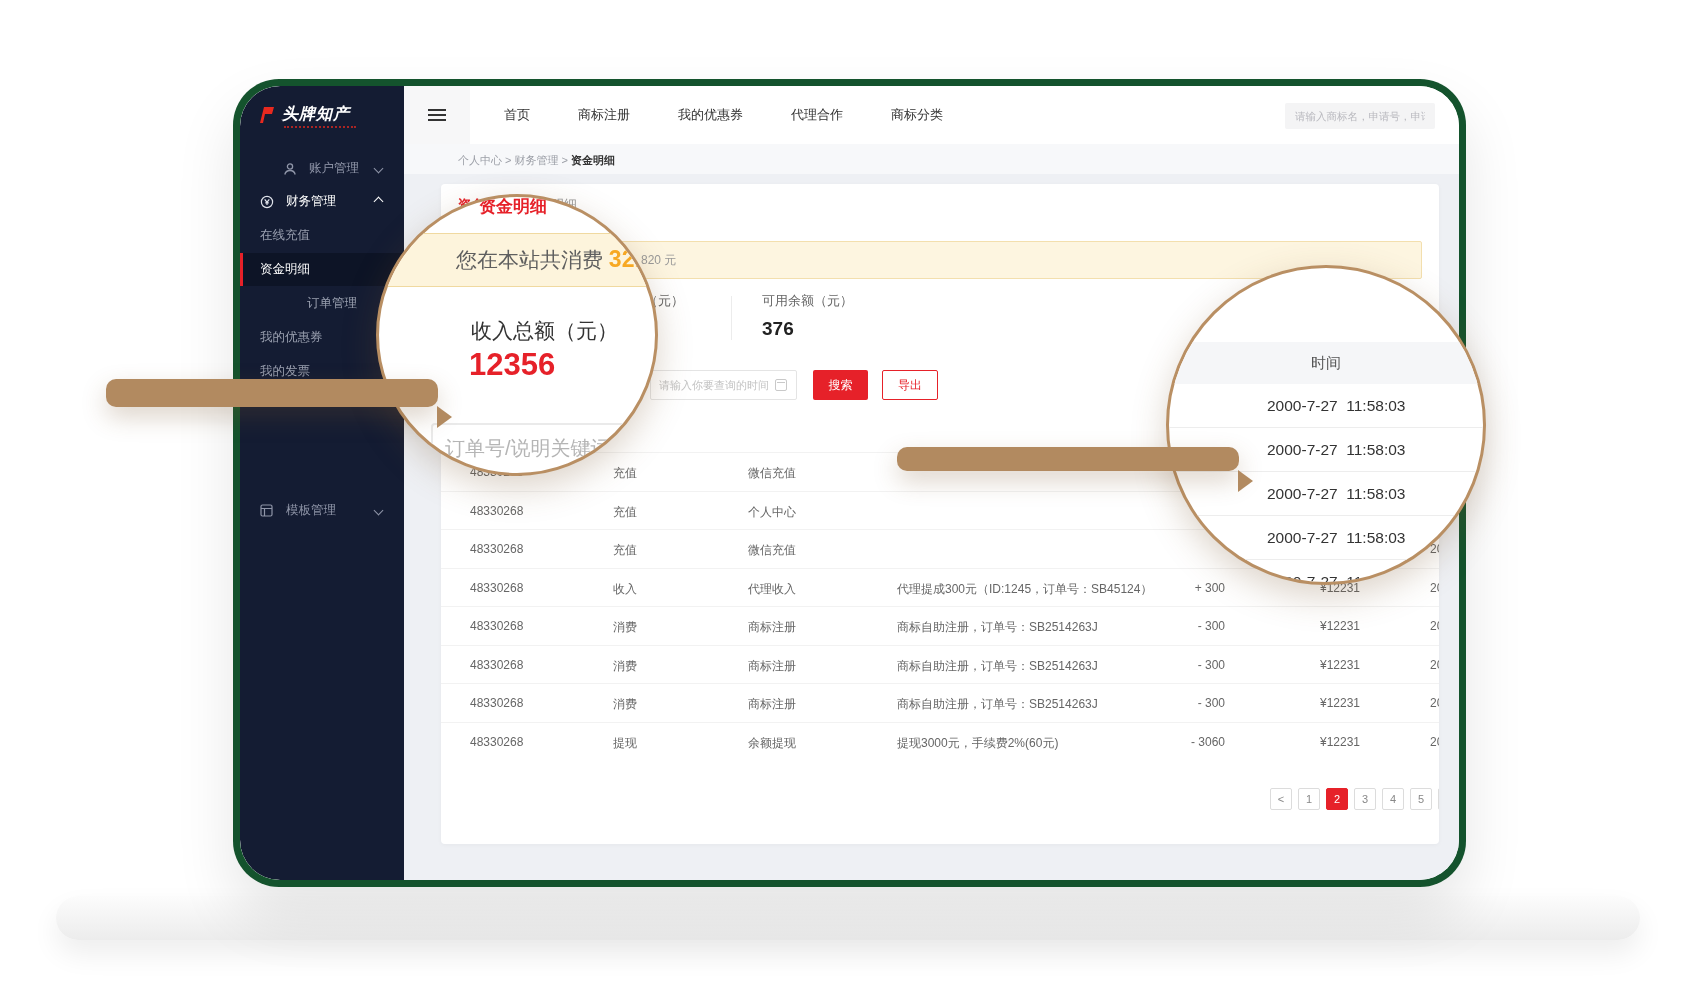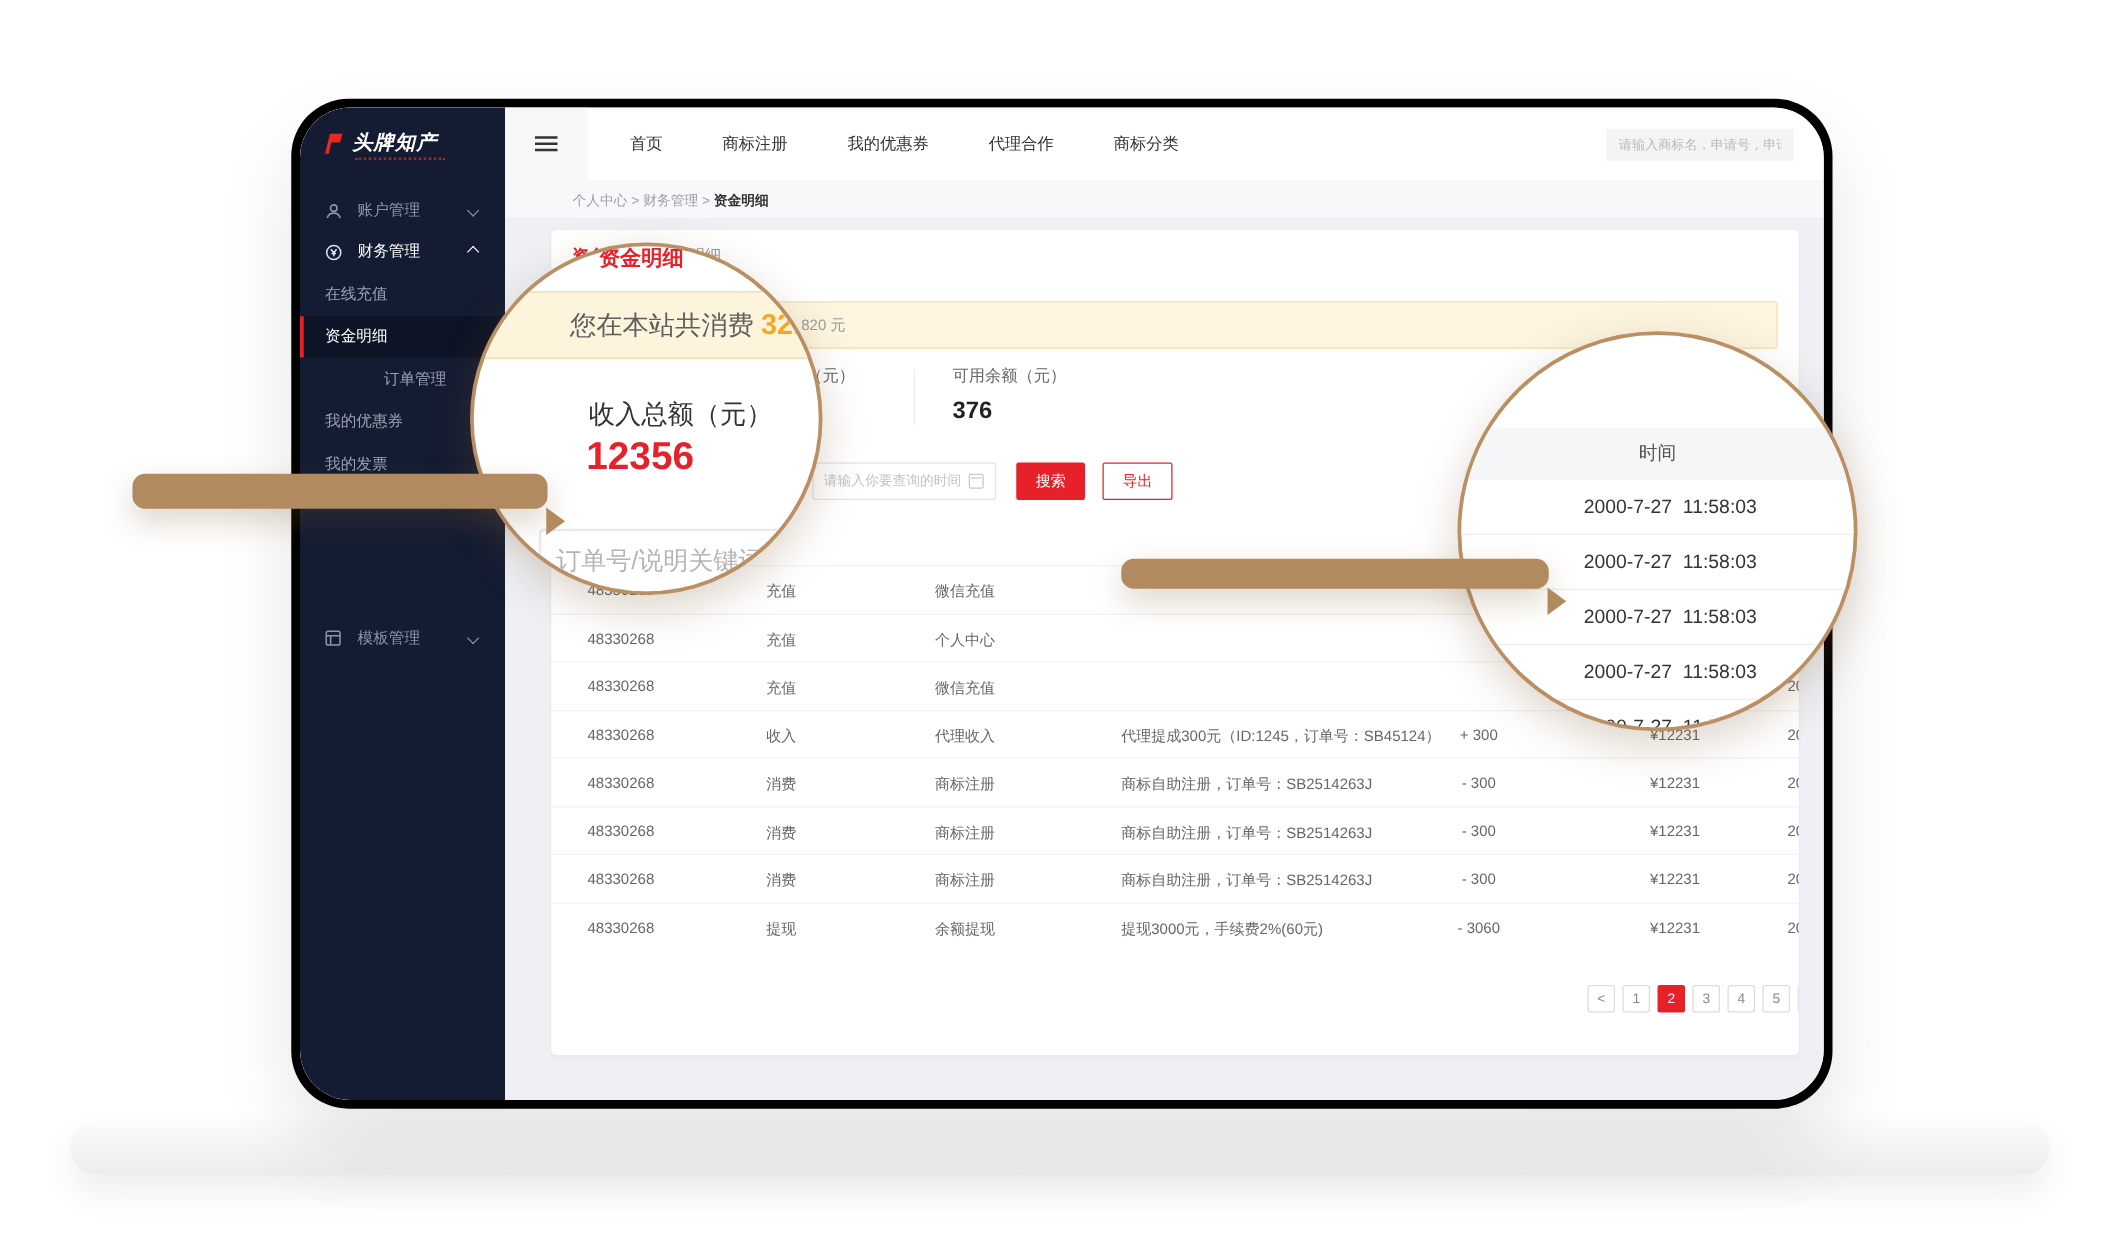--- a/index.html
+++ b/index.html
@@ -4,21 +4,21 @@
 <style>
   * { margin:0; padding:0; box-sizing:border-box; }
   body { width:1696px; height:1002px; position:relative; overflow:hidden; background:#fff;
          font-family:"Liberation Sans","DejaVu Sans",sans-serif; }
 
   
   .laptop-base { position:absolute; left:56px; top:896px; width:1584px; height:44px;
     border-radius:22px; background:linear-gradient(180deg,#fcfcfc,#ececec);
     box-shadow:0 14px 28px rgba(0,0,0,.07); }
   .laptop-screen { position:absolute; left:233px; top:79px; width:1233px; height:808px;
-    background:#000000; border-radius:46px; padding:7px;
+    background:#14532d; border-radius:46px; padding:7px;
     box-shadow:0 30px 60px rgba(0,0,0,.10); }
   .screen-content { position:relative; width:100%; height:100%; background:#fff;
     border-radius:40px; overflow:hidden; }
 
   
   .sidebar { position:absolute; left:0; top:0; width:164px; height:100%;
     background:#141c33; border-radius:40px 0 0 40px; }
   .logo { position:absolute; left:18px; top:18px; display:flex; align-items:center; gap:6px; }
   .logo-title { color:#fff; font-size:16px; font-weight:bold; font-style:italic; letter-spacing:1px; }
   .logo-sub { position:absolute; left:44px; top:40px; width:72px; border-bottom:2px dotted #e8291f; opacity:.7; }
@@ -85,21 +85,21 @@
 
   
   .thead { position:absolute; left:0; top:234px; width:998px; height:32px; font-size:12px; color:#999; }
   .thead > div { position:absolute; top:9px; }
   .scaret { width:5px; height:5px; border-right:1.2px solid #bbb; border-bottom:1.2px solid #bbb;
     display:inline-block; transform:rotate(45deg); margin-left:5px; vertical-align:2px; }
   .rows { position:absolute; left:0; top:268px; width:998px; }
   .trow { position:relative; height:38.5px; border-top:1px solid #f2f2f2; font-size:12px; color:#666; }
   .trow > div { position:absolute; top:12px; white-space:nowrap; }
   .c-order { left:29px; } .c-type { left:172px; } .c-proj { left:307px; } .c-desc { left:456px; }
-  .c-amt { left:700px; width:84px; text-align:center; }
+  .c-amt { left:700px; width:84px; text-align:right; }
   .c-bal { left:830px; width:89px; text-align:right; }
   .c-time { left:989px; }
 
   .pager { position:absolute; left:829px; top:604px; display:flex; gap:6px; }
   .pg { width:22px; height:22px; border:1px solid #dcdcdc; border-radius:2px; background:#fff;
     font-size:11px; color:#888; display:flex; align-items:center; justify-content:center; cursor:pointer; }
   .pg.on { background:#e62129; border-color:#e62129; color:#fff; }
 
   
   .lens { position:absolute; border-radius:50%; background:#fff; border:3px solid #b98f63;
@@ -140,21 +140,21 @@
 
   <div class="sidebar">
     <div class="logo">
       <svg width="18" height="18" viewBox="0 0 18 18">
             <path d="M2 17 L6 1 L16 1 L14 8 L7 8 L5 17 Z" fill="#e8291f"></path>
           </svg>
       <span class="logo-title">头牌知产</span>
     </div>
     <div class="logo-sub"></div>
 
-    <div class="side-item" style="top:66px;">
+    <div class="side-item" style="top:66px;padding-left:23px;">
       <span class="ic">
         <svg width="14" height="14" viewBox="0 0 14 14" fill="none" stroke="#8f95a8" stroke-width="1.3">
               <circle cx="7" cy="4.5" r="2.6"></circle>
               <path d="M1.8 12.5 C2.5 9.6 4.5 8.5 7 8.5 C9.5 8.5 11.5 9.6 12.2 12.5"></path>
             </svg>
       </span>
       <span class="lbl">账户管理</span>
       <i class="chev down"></i>
     </div>
 

